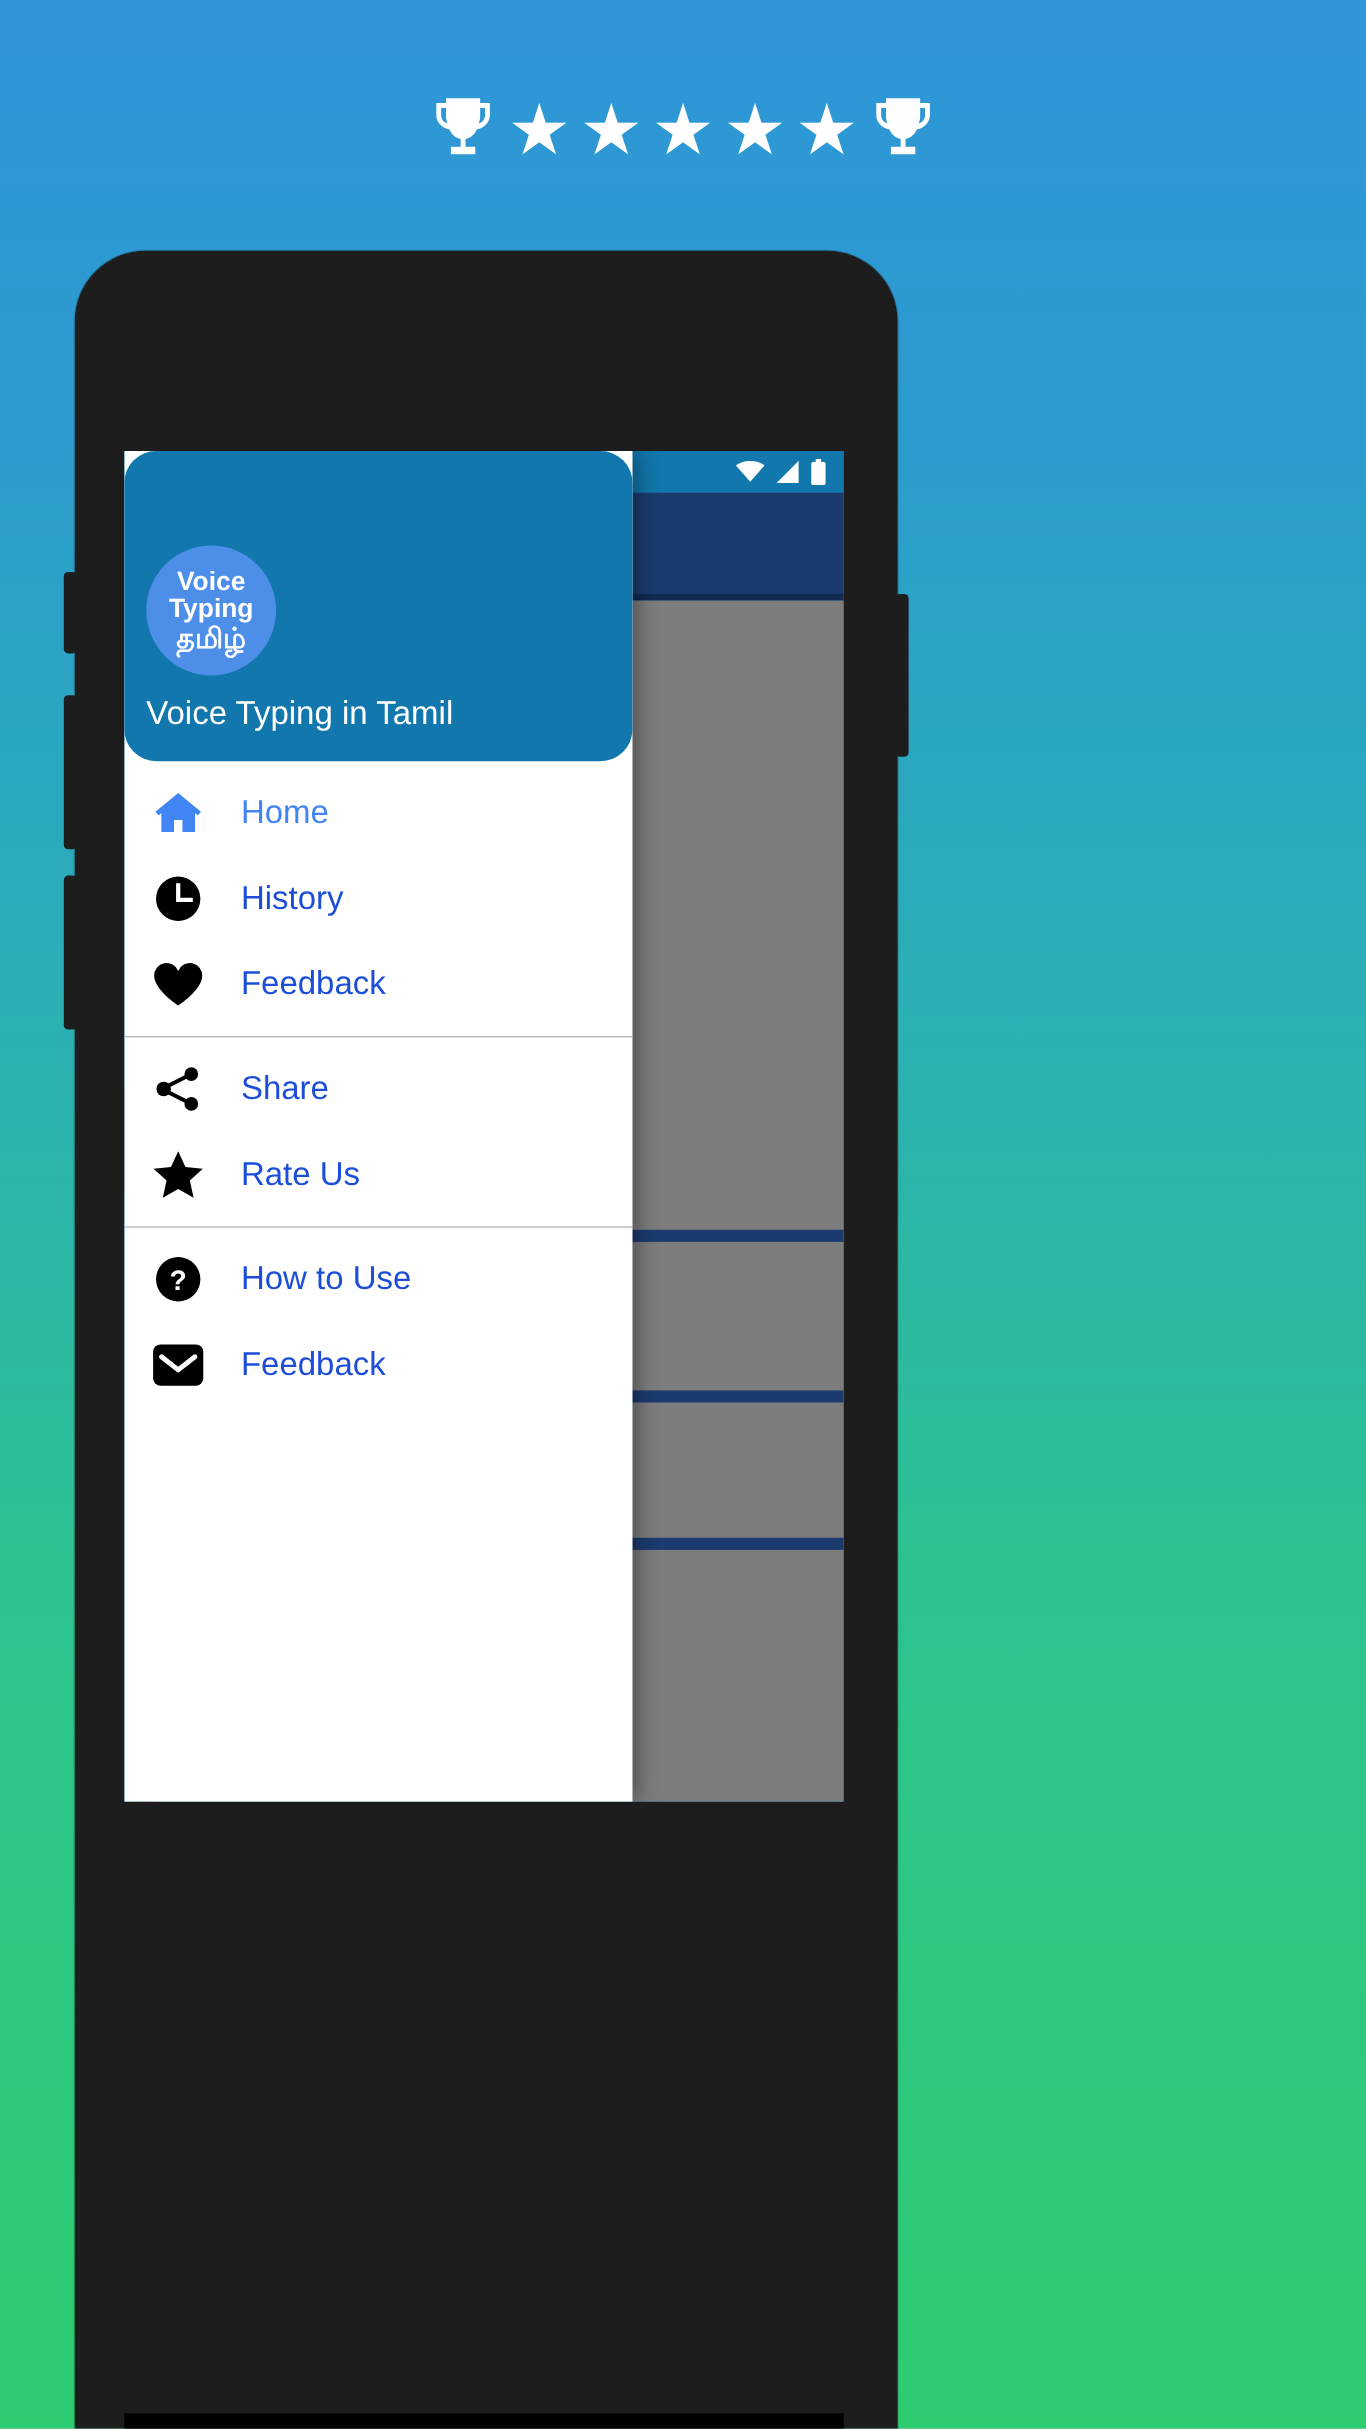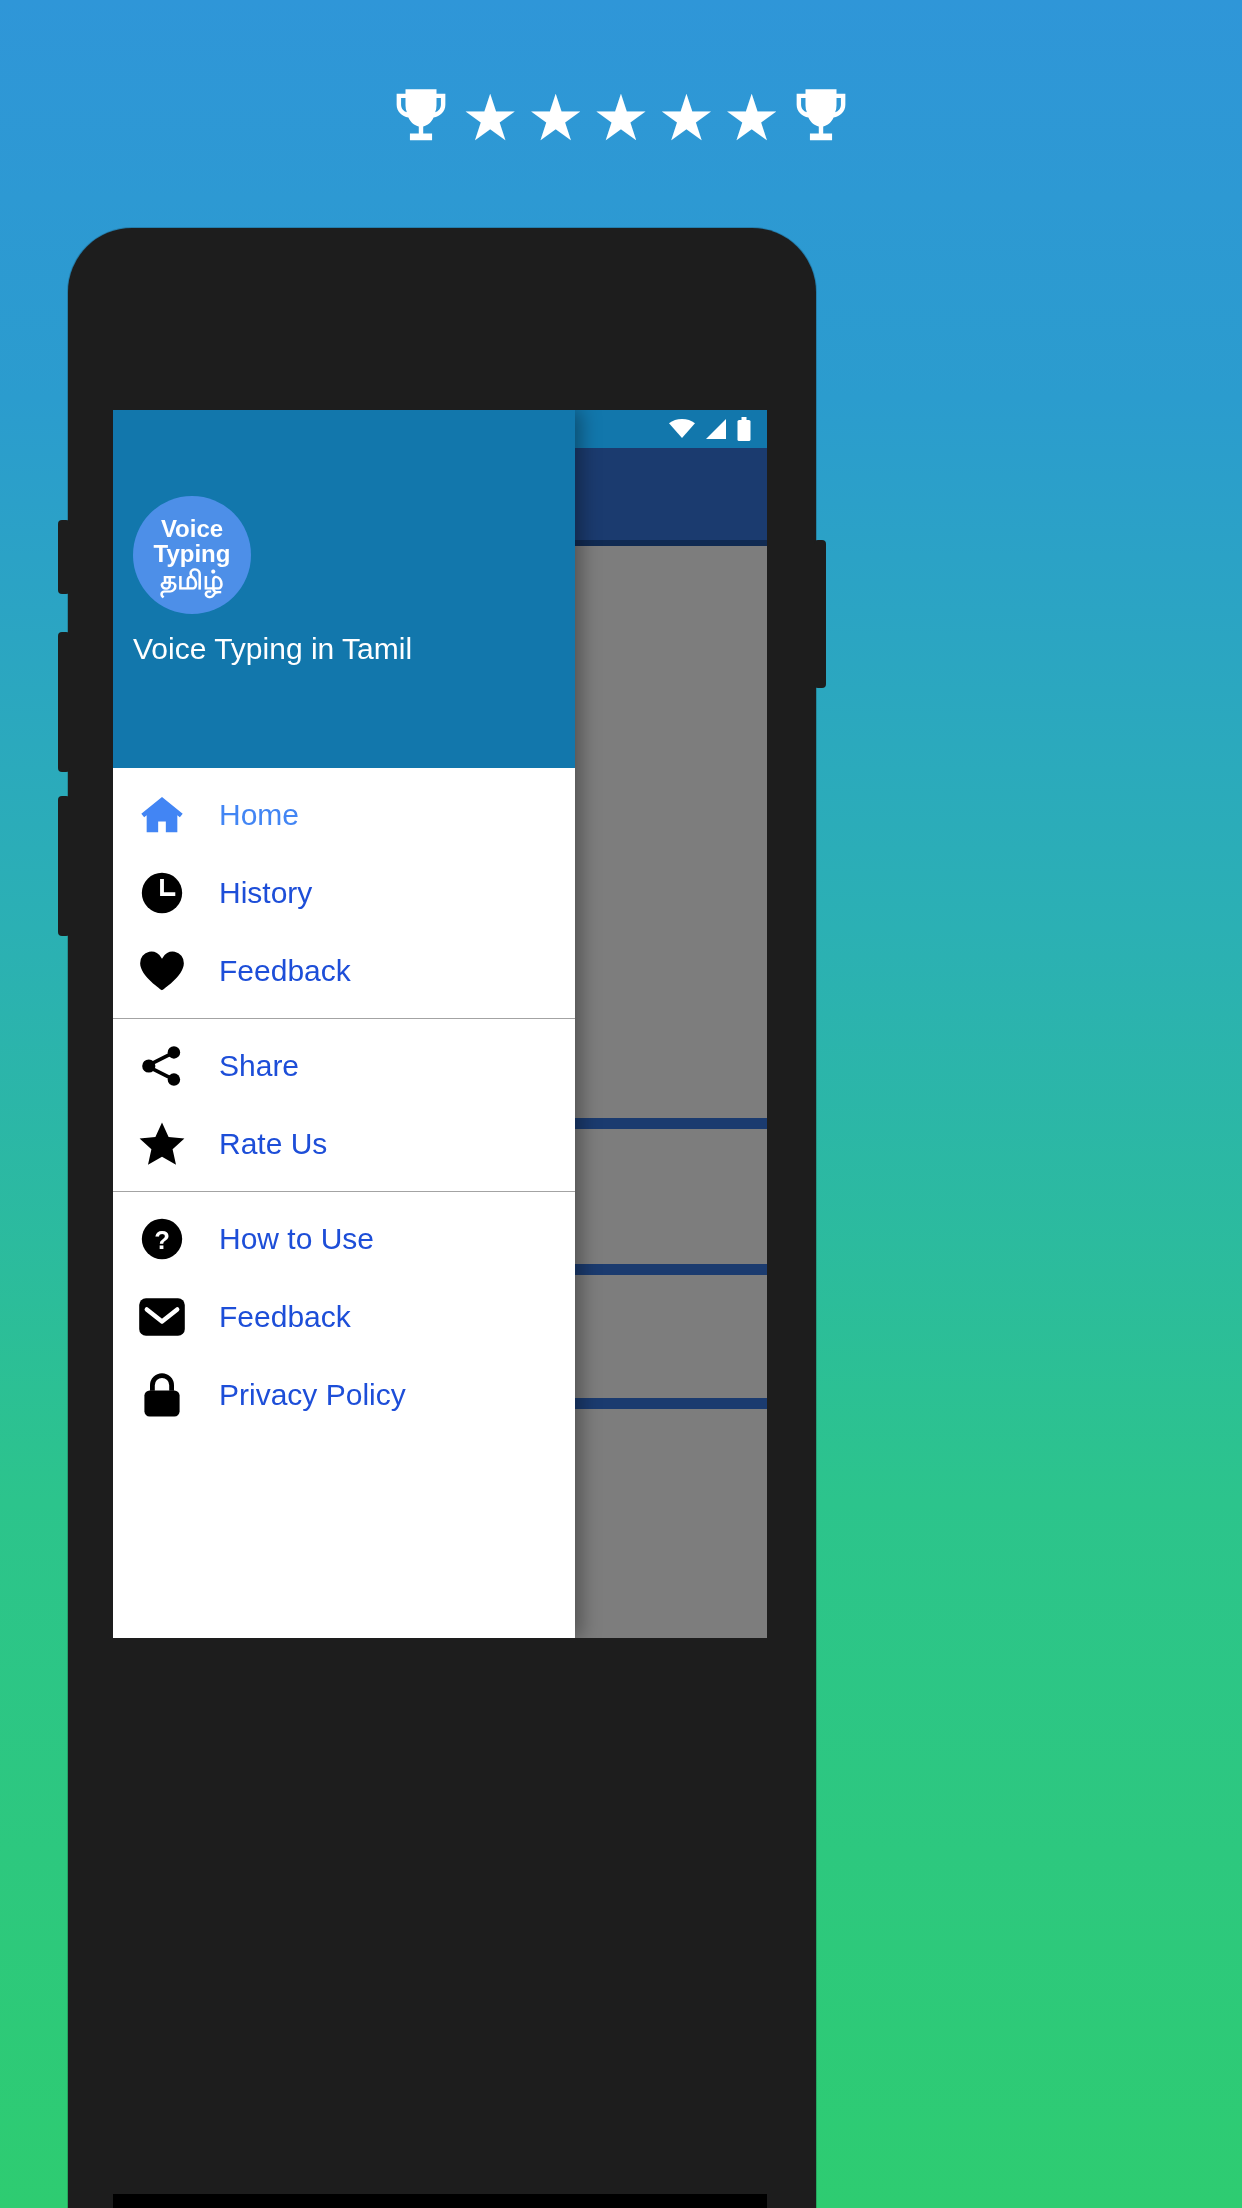--- a/index.html
+++ b/index.html
@@ -129,24 +129,25 @@
   #drawer {
     position: absolute;
     top: 0; left: 0;
     width: 462px; height: 1228px;
     background: #ffffff;
     box-shadow: 6px 0 18px rgba(0,0,0,.35);
     display: flex; flex-direction: column;
   }
   #drawer-header {
     background: #1277ac;
-    height: 358px;
+    height: 282px;
     padding: 86px 0 0 20px;
     position: relative;
     flex: none;
+    border-radius: 29px;
   }
   #drawer-logo {
     width: 118px; height: 118px;
     border-radius: 50%;
     background: #4d8fe8;
     color: #ffffff;
     display: flex; flex-direction: column;
     align-items: center; justify-content: center;
     line-height: 1.05;
   }
@@ -372,29 +373,20 @@
           <div class="drawer-item">
             <span class="di-icon">
               <svg width="48" height="40" viewBox="0 0 24 20" xmlns="http://www.w3.org/2000/svg">
                 <rect x="0.6" y="0.6" width="22.8" height="18.8" rx="3.4" fill="#000000"></rect>
                 <path d="M4.4 6.2l7.6 6 7.6-6" stroke="#ffffff" stroke-width="2.2" fill="none" stroke-linecap="round" stroke-linejoin="round"></path>
               </svg>
             </span>
             <span class="di-label">Feedback</span>
           </div>
 
-          <div class="drawer-item">
-            <span class="di-icon">
-              <svg width="40" height="46" viewBox="0 0 20 23" xmlns="http://www.w3.org/2000/svg">
-                <path d="M5.2 9.4V6.6a4.8 4.8 0 0 1 9.6 0v2.8" stroke="#000000" stroke-width="2.4" fill="none"></path>
-                <rect x="1.2" y="9.2" width="17.6" height="13" rx="2.6" fill="#000000"></rect>
-              </svg>
-            </span>
-            <span class="di-label">Privacy Policy</span>
-          </div>
         </div>
       </div>
 
     </div>
 
     <div id="navbar">
       
       
       
     </div>

